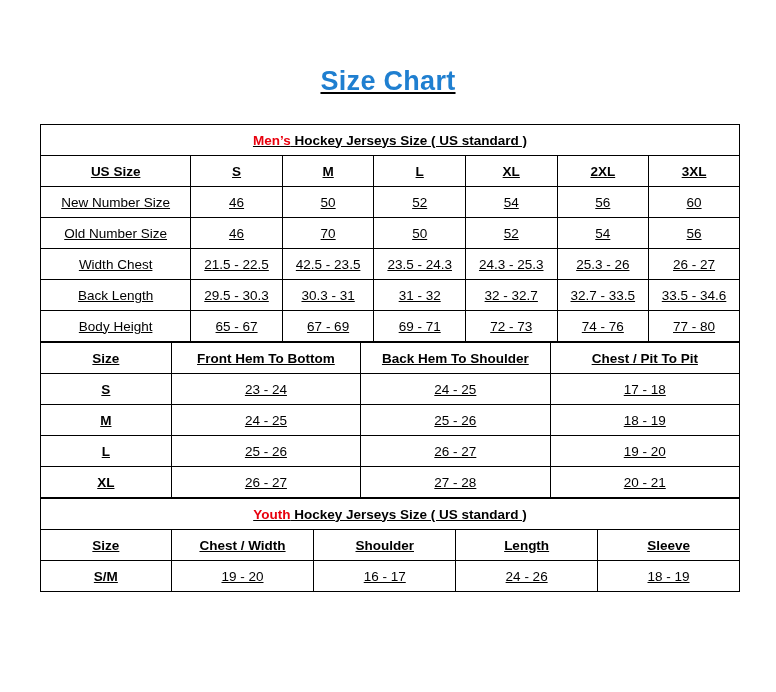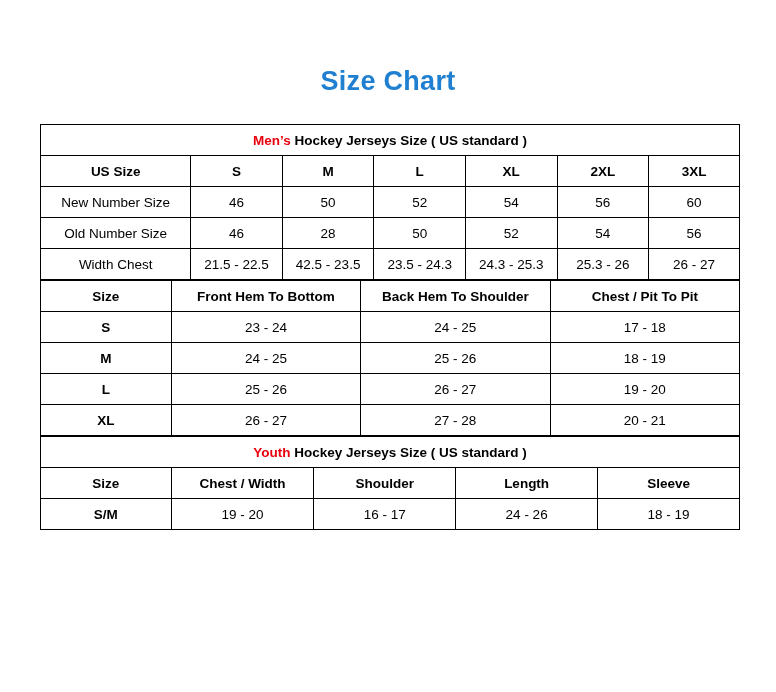--- a/index.html
+++ b/index.html
@@ -12,20 +12,21 @@
     background: #ffffff;
     font-family: "Liberation Sans", sans-serif;
     color: #000000;
     overflow: hidden;
   }
   .page {
     position: relative;
     width: 776px;
     height: 692px;
     box-sizing: border-box;
+    text-decoration: underline;
   }
   .title {
     text-align: center;
     color: #1f7fd0;
     font-size: 27px;
     font-weight: bold;
     margin: 0;
     padding-top: 66px;
     letter-spacing: 0.3px;
   }
@@ -102,34 +103,52 @@
           <td>46</td>
           <td>50</td>
           <td>52</td>
           <td>54</td>
           <td>56</td>
           <td>60</td>
         </tr>
         <tr>
           <td class="rowlabel">Old Number Size</td>
           <td>46</td>
-          <td>28</td>
+          <td>70</td>
           <td>50</td>
           <td>52</td>
           <td>54</td>
           <td>56</td>
         </tr>
         <tr>
           <td class="rowlabel">Width Chest</td>
           <td>21.5 - 22.5</td>
           <td>42.5 - 23.5</td>
           <td>23.5 - 24.3</td>
           <td>24.3 - 25.3</td>
           <td>25.3 - 26</td>
           <td>26 - 27</td>
+        </tr>
+        <tr>
+          <td class="rowlabel">Back Length</td>
+          <td>29.5 - 30.3</td>
+          <td>30.3 - 31</td>
+          <td>31 - 32</td>
+          <td>32 - 32.7</td>
+          <td>32.7 - 33.5</td>
+          <td>33.5 - 34.6</td>
+        </tr>
+        <tr>
+          <td class="rowlabel">Body Height</td>
+          <td>65 - 67</td>
+          <td>67 - 69</td>
+          <td>69 - 71</td>
+          <td>72 - 73</td>
+          <td>74 - 76</td>
+          <td>77 - 80</td>
         </tr>
       </tbody>
     </table>
 
     <table class="sizetable">
       <colgroup>
         <col style="width:18.7%">
         <col style="width:27.1%">
         <col style="width:27.1%">
         <col style="width:27.1%">

